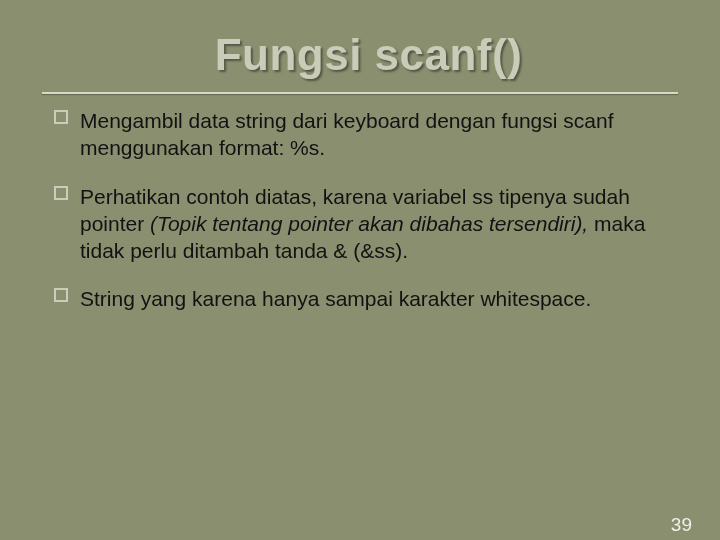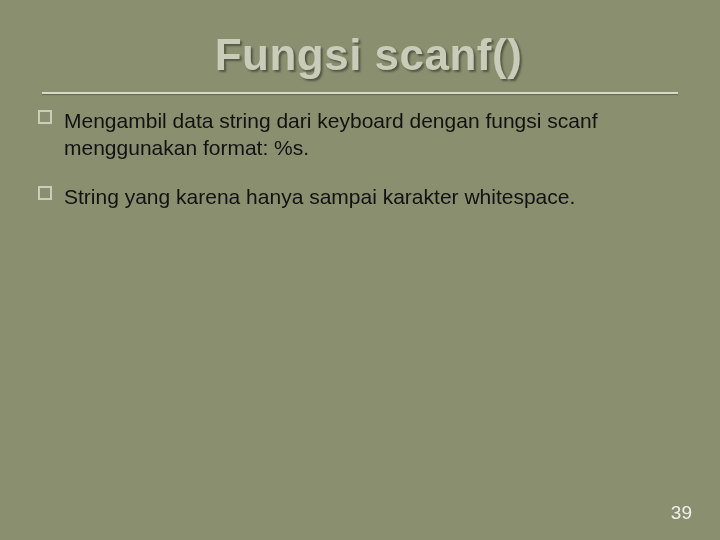--- a/index.html
+++ b/index.html
@@ -31,21 +31,21 @@
     top: 92px;
     left: 42px;
     right: 42px;
     height: 2px;
     background: #d6dac6;
     box-shadow: 0 1px 1px rgba(60,60,45,0.5);
   }
   .content {
     position: absolute;
     top: 108px;
-    left: 38px;
+    left: 54px;
     right: 52px;
     color: #121212;
     font-size: 21px;
     line-height: 1.28;
   }
   .para {
     margin-bottom: 22px;
     padding-left: 26px;
     position: relative;
   }
@@ -56,41 +56,45 @@
     width: 14px;
     height: 14px;
     border: 2px solid #c9cdb9;
     background: transparent;
   }
   .bold { font-weight: 700; }
   .italic { font-style: italic; }
   .pagenum {
     position: absolute;
     right: 28px;
-    bottom: 16px;
+    bottom: 4px;
     color: #eef0ea;
     font-size: 19px;
   }
 </style>
 </head>
 <body>
 
 <div class="title-wrap">
   <span class="title">Fungsi scanf()</span>
 </div>
 <div class="title-underline"></div>
 
 <div class="content">
 
   <div class="para">
     <span class="bullet"></span>
     <span>Mengambil data string dari keyboard dengan fungsi scanf menggunakan format: %s.</span>
   </div>
 
 
+  <div class="para">
+    <span class="bullet"></span>
+    <span>Perhatikan contoh diatas, karena variabel ss tipenya sudah pointer </span><span class="italic">(Topik tentang pointer akan dibahas tersendiri),</span><span> maka tidak perlu ditambah tanda &amp; (&amp;ss).</span>
+  </div>
 
   <div class="para">
     <span class="bullet"></span>
     <span>String yang karena hanya sampai karakter whitespace.</span>
   </div>
 
 </div>
 
 <div class="pagenum">39</div>
 

